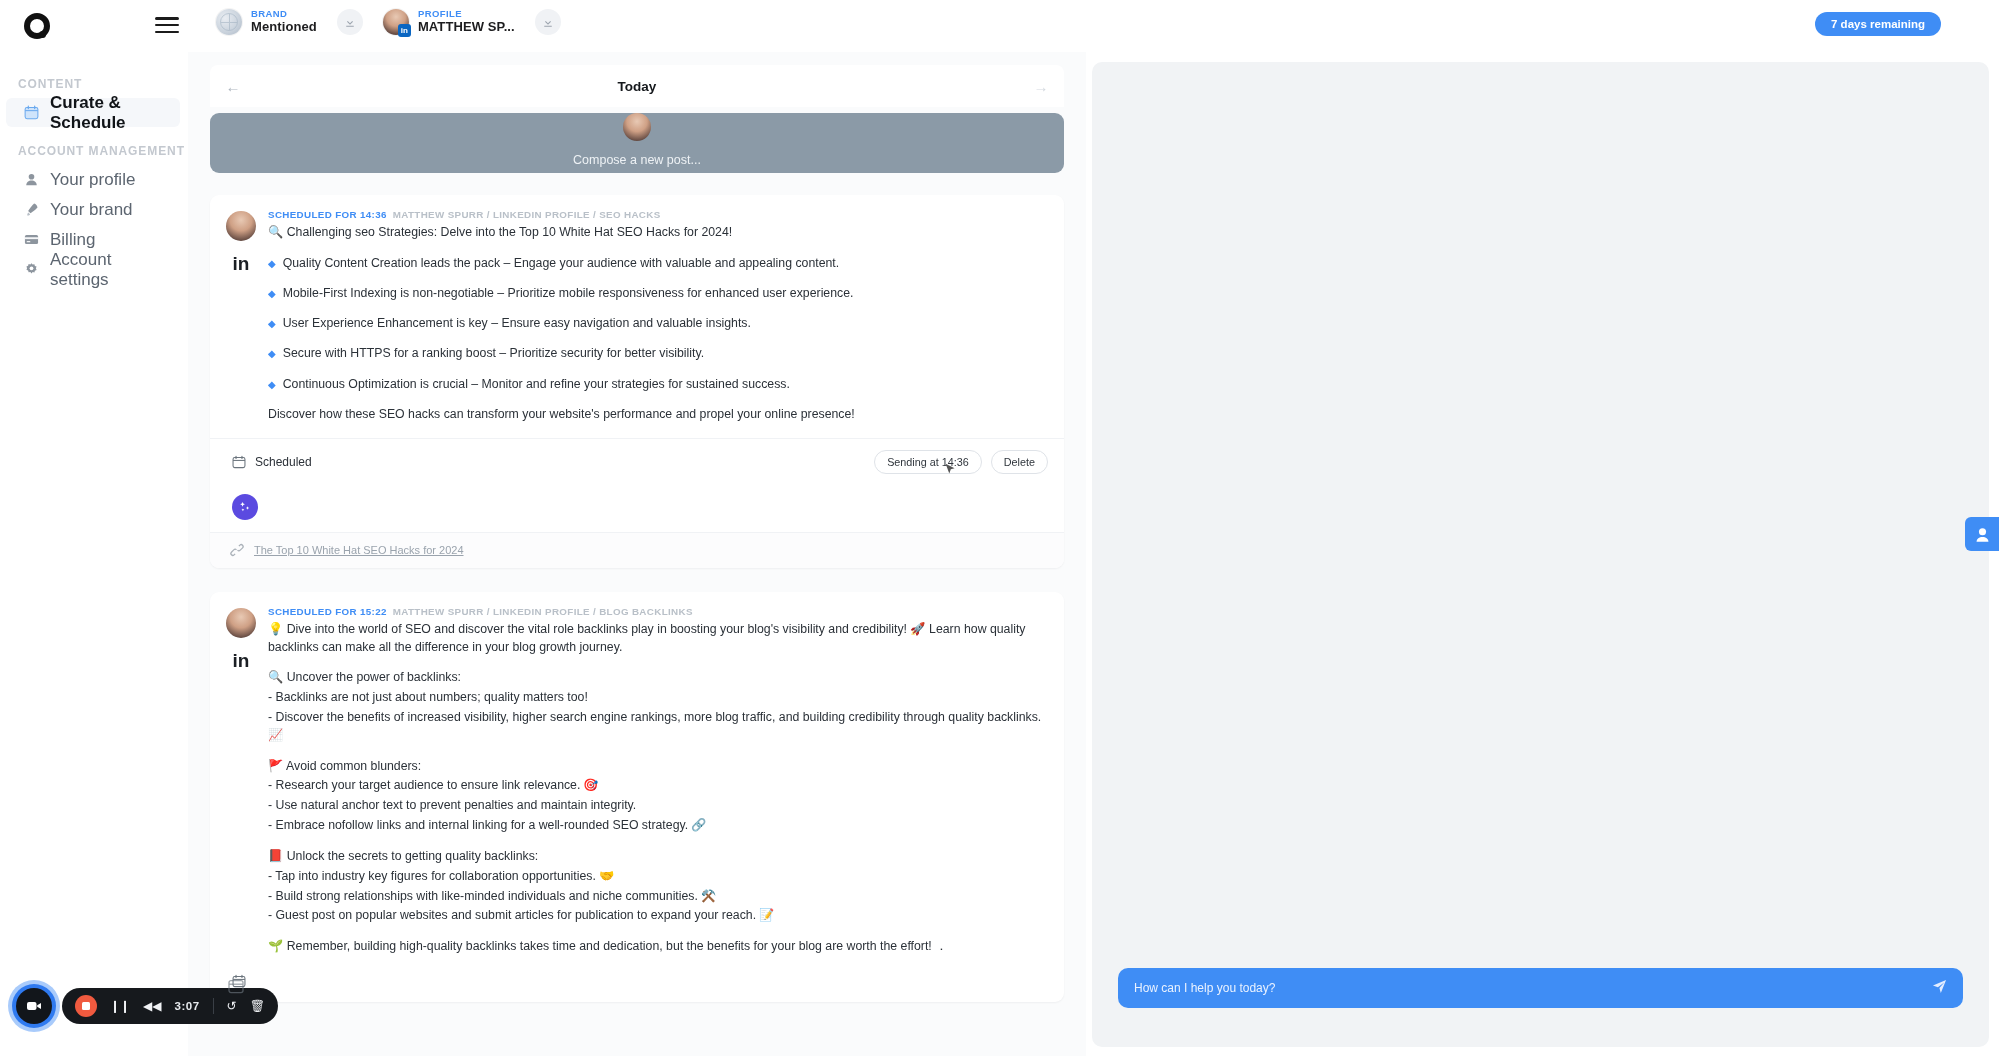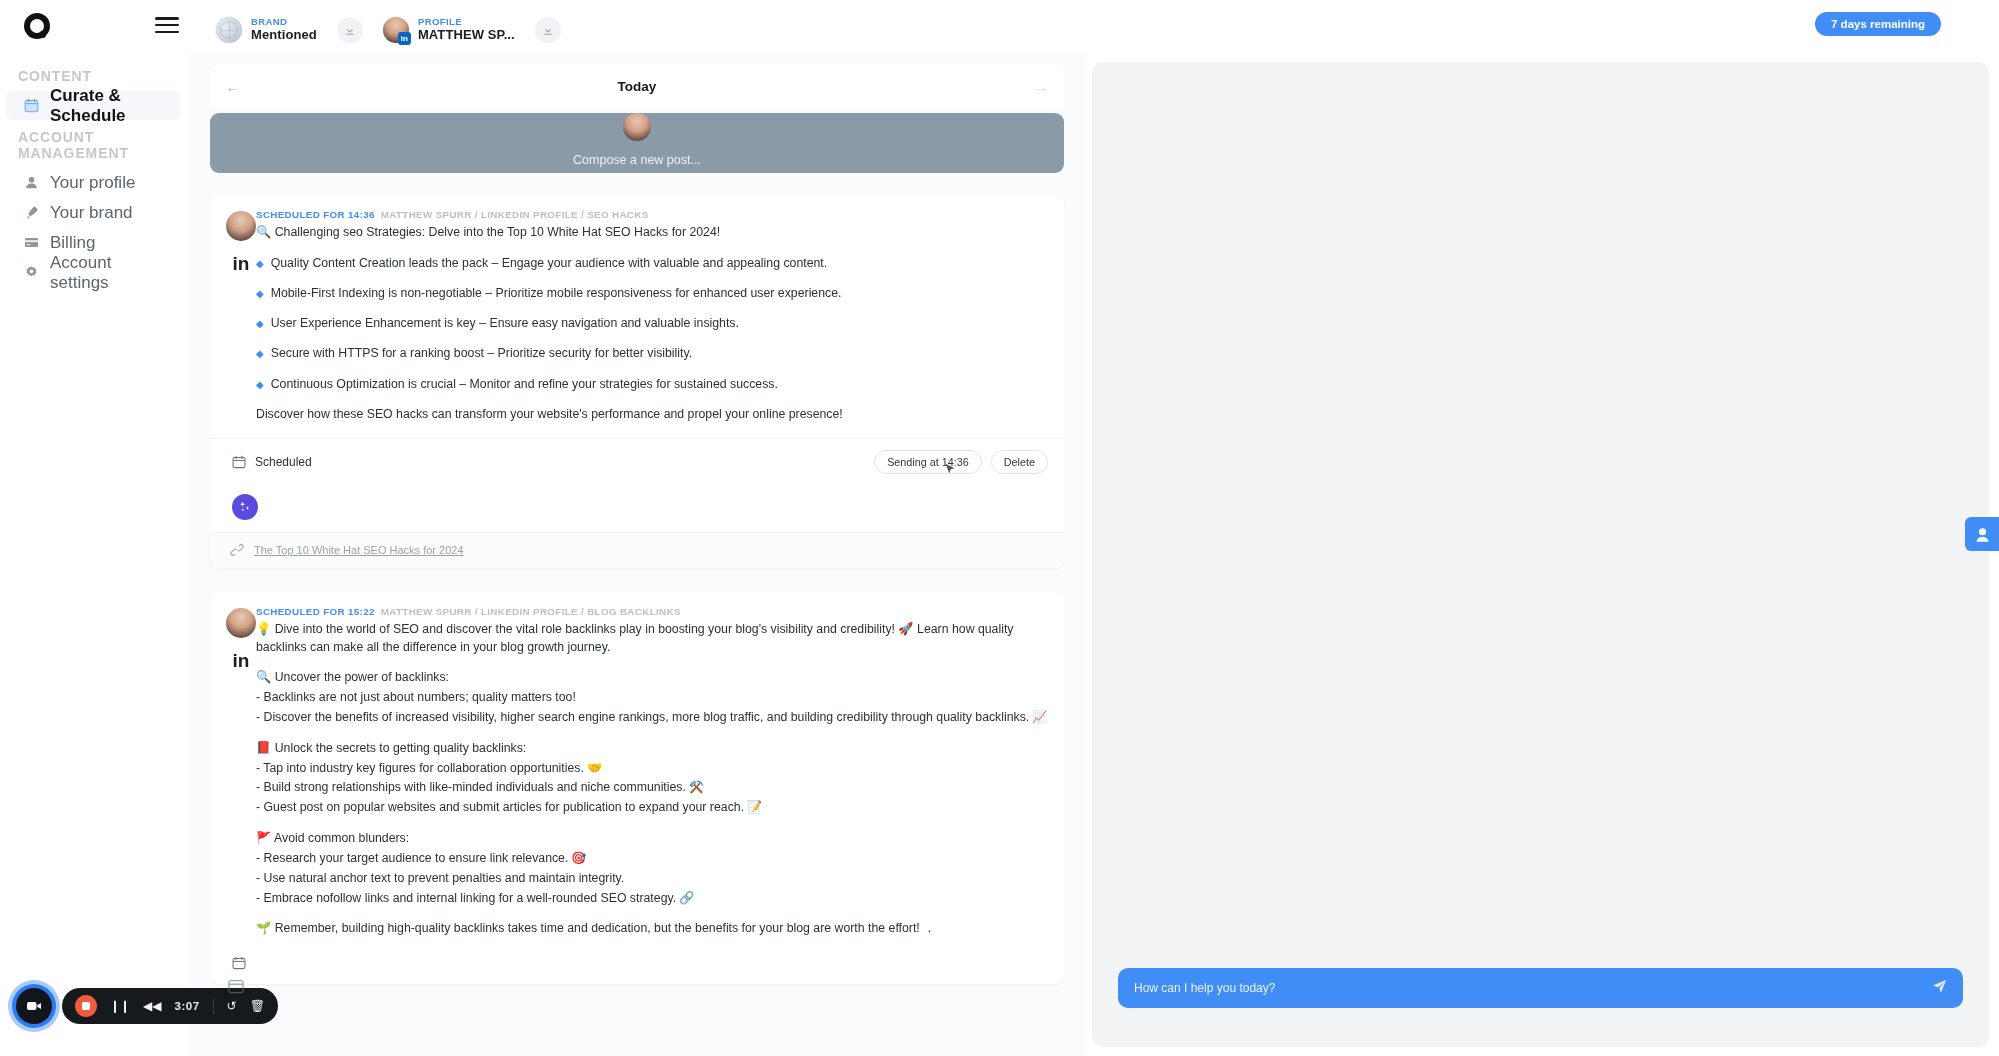--- a/index.html
+++ b/index.html
@@ -32,21 +32,21 @@
     width: 7px; height: 7px; border-radius: 50%; background: #111;
   }
   .hamburger {
     position: absolute; left: 155px; top: 14px;
     width: 24px; height: 22px; cursor: pointer;
     display: flex; flex-direction: column; justify-content: space-between;
     padding: 3px 0;
   }
   .hamburger span { display: block; height: 2.5px; background: #1b1b1b; border-radius: 2px; }
 
-  .chipzone { position: absolute; left: 210px; top: 8px; height: 44px; display: flex; align-items: center; gap: 0px; }
+  .chipzone { position: absolute; left: 210px; top: 0; height: 44px; display: flex; align-items: center; gap: 0px; }
   .chip { display: flex; align-items: center; gap: 9px; padding: 3px 6px; cursor: pointer; }
   .chip-avatar {
     width: 26px; height: 26px; border-radius: 50%;
     background: radial-gradient(circle at 35% 35%, #e9edf2, #c9d2dc 60%, #aab6c4);
     position: relative; flex: none;
     box-shadow: 0 0 0 1px rgba(0,0,0,0.05);
   }
   .chip-avatar.photo {
     background: radial-gradient(circle at 50% 30%, #e8c9b4 0%, #cfa085 42%, #6a4f46 76%, #3c3230 100%);
   }
@@ -93,22 +93,22 @@
   .user-avatar .p2 { right: 0px; opacity: .45; }
   .pers-head { width: 10px; height: 10px; border-radius: 50%; background: #262626; margin: 0 auto; }
   .pers-body { width: 17px; height: 11px; border-radius: 9px 9px 3px 3px; background: #262626; margin-top: 1px; }
 
   
   .sidebar {
     position: absolute; left: 0; top: 52px; width: 188px; height: 1004px;
     background: #ffffff; padding-top: 8px;
   }
   .side-group-label {
-    font-size: 14px; font-weight: bold; color: #c3c8cf; letter-spacing: .9px;
-    padding: 8px 0 6px 18px; text-transform: uppercase;
+    font-size: 12px; font-weight: bold; color: #c3c8cf; letter-spacing: .9px;
+    padding: 8px 0 6px 18px; text-transform: uppercase; margin-top: 9px;
   }
   .side-item {
     display: flex; align-items: center; gap: 11px;
     height: 29px; padding: 0 10px 0 18px; margin: 1px 8px 1px 6px;
     border-radius: 6px; cursor: pointer; color: #5c6570; font-size: 17px;
   }
   .side-item.active { color: #111418; font-weight: bold; background: #f5f7fa; }
   .side-item .ico { width: 15px; height: 15px; flex: none; display:flex; align-items:center; justify-content:center; }
   .side-item .ico svg { width: 15px; height: 15px; }
 
@@ -141,21 +141,21 @@
     width: 28px; height: 28px; border-radius: 50%; flex:none;
     background: radial-gradient(circle at 50% 30%, #e8c9b4 0%, #cfa085 42%, #6a4f46 78%, #35302e 100%);
   }
   .composer .ph { color: #eef2f5; font-size: 12.5px; }
 
   .card {
     margin: 22px 22px 0 22px; background: #fff; border-radius: 9px;
     padding: 14px 16px 0 16px; position: relative;
     box-shadow: 0 1px 2px rgba(16,24,40,0.05);
   }
-  .card-head { display: flex; }
+  .card-head { display: flex; gap: 12px; }
   .card-avatar {
     width: 30px; height: 30px; border-radius: 50%; flex: none; margin-top: 2px;
     background: radial-gradient(circle at 50% 30%, #e8c9b4 0%, #cfa085 42%, #6a4f46 78%, #35302e 100%);
   }
   .card-meta { font-size: 9.8px; letter-spacing: .35px; margin-bottom: 4px; }
   .meta-sched { color: #3f8df5; font-weight: bold; }
   .meta-rest { color: #b9c0c8; font-weight: bold; margin-left: 6px; }
   .card-body { flex: 1; }
   .post-line { font-size: 12.3px; color: #2b3138; line-height: 1.45; margin-bottom: 2px; }
   .post-block { margin-bottom: 13px; }
@@ -442,31 +442,31 @@
         </div>
         <div class="post-line post-block">💡 Dive into the world of SEO and discover the vital role backlinks play in boosting your blog's visibility and credibility! 🚀 Learn how quality backlinks can make all the difference in your blog growth journey.</div>
 
         <div class="post-block">
           <div class="post-line">🔍 Uncover the power of backlinks:</div>
           <div class="post-line">- Backlinks are not just about numbers; quality matters too!</div>
           <div class="post-line">- Discover the benefits of increased visibility, higher search engine rankings, more blog traffic, and building credibility through quality backlinks. 📈</div>
         </div>
 
         <div class="post-block">
+          <div class="post-line">🚩 Avoid common blunders:</div>
+          <div class="post-line">- Research your target audience to ensure link relevance. 🎯</div>
+          <div class="post-line">- Use natural anchor text to prevent penalties and maintain integrity.</div>
+          <div class="post-line">- Embrace nofollow links and internal linking for a well-rounded SEO strategy. 🔗</div>
+        </div>
+
+        <div class="post-block">
           <div class="post-line">📕 Unlock the secrets to getting quality backlinks:</div>
           <div class="post-line">- Tap into industry key figures for collaboration opportunities. 🤝</div>
           <div class="post-line">- Build strong relationships with like-minded individuals and niche communities. ⚒️</div>
           <div class="post-line">- Guest post on popular websites and submit articles for publication to expand your reach. 📝</div>
-        </div>
-
-        <div class="post-block">
-          <div class="post-line">🚩 Avoid common blunders:</div>
-          <div class="post-line">- Research your target audience to ensure link relevance. 🎯</div>
-          <div class="post-line">- Use natural anchor text to prevent penalties and maintain integrity.</div>
-          <div class="post-line">- Embrace nofollow links and internal linking for a well-rounded SEO strategy. 🔗</div>
         </div>
 
         <div class="post-line">🌱 Remember, building high-quality backlinks takes time and dedication, but the benefits for your blog are worth the effort! ．</div>
       </div>
     </div>
 
     <div class="channel-rail">
       <div class="li-icon">in</div>
     </div>
 

